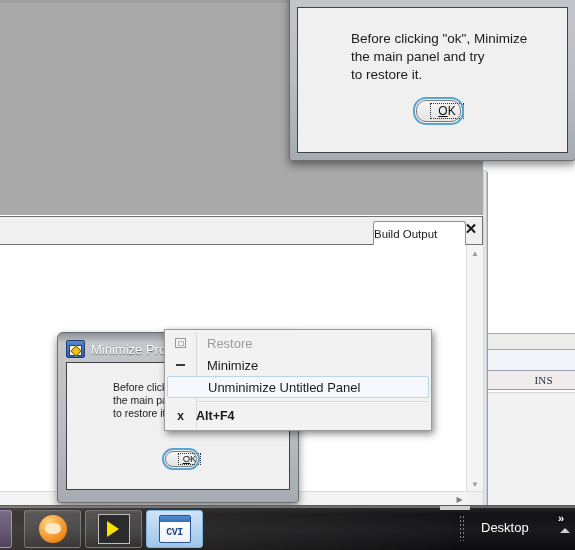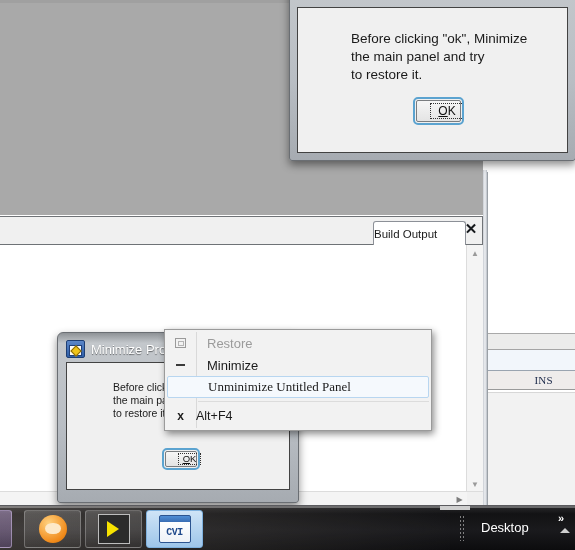--- a/index.html
+++ b/index.html
@@ -150,21 +150,21 @@
     position: absolute; left: 53px; top: 22px;
     font-size: 13.5px; color: #1a1a1a; line-height: 18px;
     white-space: pre-line;
     font-family: "Liberation Sans", sans-serif;
   }
   .okbtn {
     position: absolute;
     width: 45px; height: 22px;
     background: linear-gradient(to bottom,#f6f6f6,#e4e4e4);
     border: 1px solid #7a7d80;
-    border-radius: 2px;
+    border-radius: 10px;
     display: flex; align-items: center; justify-content: center;
     font-size: 12px; color: #101010;
     box-sizing: border-box;
     outline: 2px solid #5ba3d0;
     outline-offset: 1px;
     padding-left: 17px;
   }
   .okbtn .inner {
     border: 1px dotted #303030;
     padding: 1px 7px 0 7px;
@@ -240,32 +240,32 @@
     width: 31px; flex: 0 0 31px;
     display: flex; align-items: center; justify-content: center;
     font-size: 11px; color: #3a3a3a;
   }
   .ctx-label {
     flex: 1 1 auto; padding-left: 11px;
     font-size: 13px; color: #1b1b1b;
     font-family: "Liberation Sans", sans-serif;
   }
   .ctx-accel {
-    padding-right: 26px; font-size: 12.5px; color: #1b1b1b; font-weight: normal;
+    padding-right: 26px; font-size: 12.5px; color: #1b1b1b; font-weight: bold;
   }
   .ctx-item.disabled .ctx-label { color: #9b9b9b; }
   .ctx-item.disabled .ctx-glyph { color: #b4b4b4; }
   .ctx-item.bold .ctx-label { font-weight: bold; }
   .ctx-item.highlight {
     background: #f5f9fd;
     border: 1px solid #b8d6f0;
     border-radius: 2px;
     margin: 0 2px;
   }
-  .ctx-item.highlight .ctx-label { padding-left: 9px; font-family: Liberation Serif, serif; }
+  .ctx-item.highlight .ctx-label { padding-left: 9px; }
   .ctx-sep {
     height: 1px; background: #dcdcdc; margin: 3px 2px 3px 33px;
   }
   .glyph-restore {
     width: 9px; height: 8px; border: 1px solid #9a9a9a; position: relative;
     background: #f2f2f2;
   }
   .glyph-restore::after {
     content: ""; position: absolute; left: 2px; top: 2px;
     width: 4px; height: 3px; border: 1px solid #b4b4b4;

